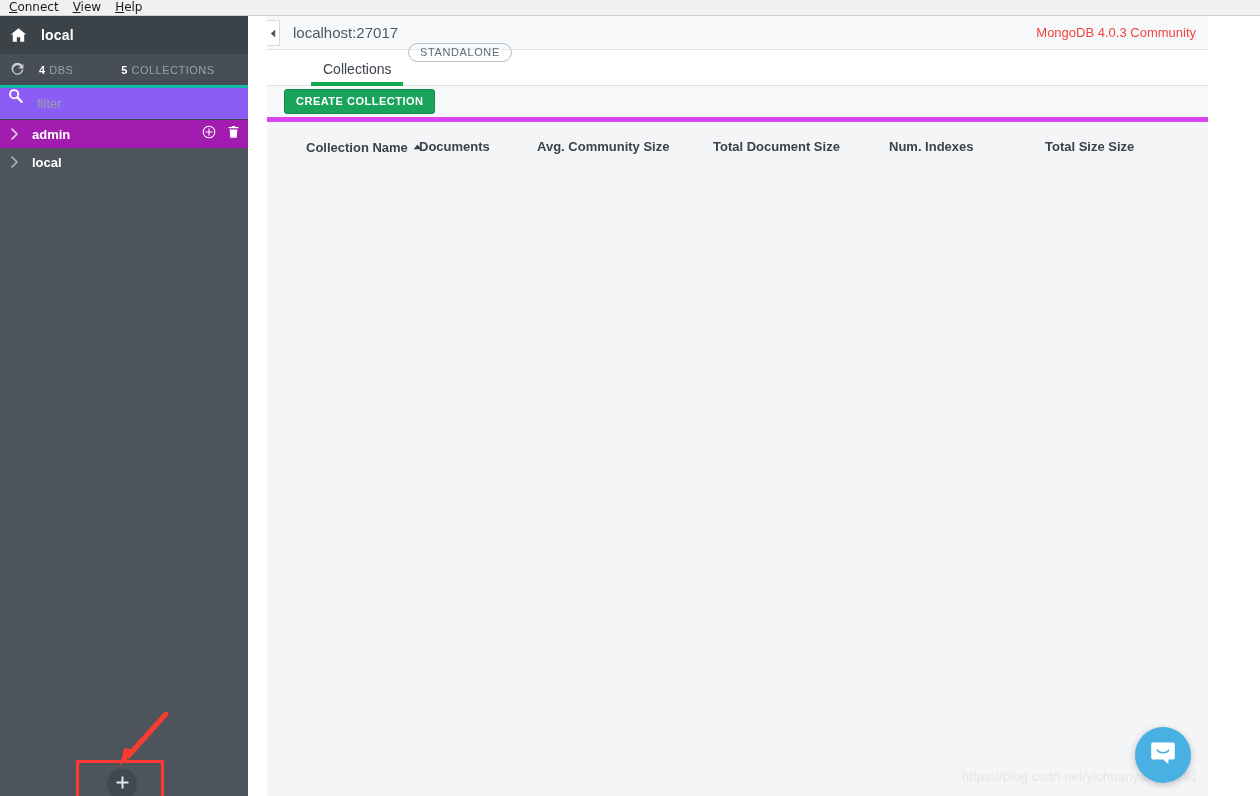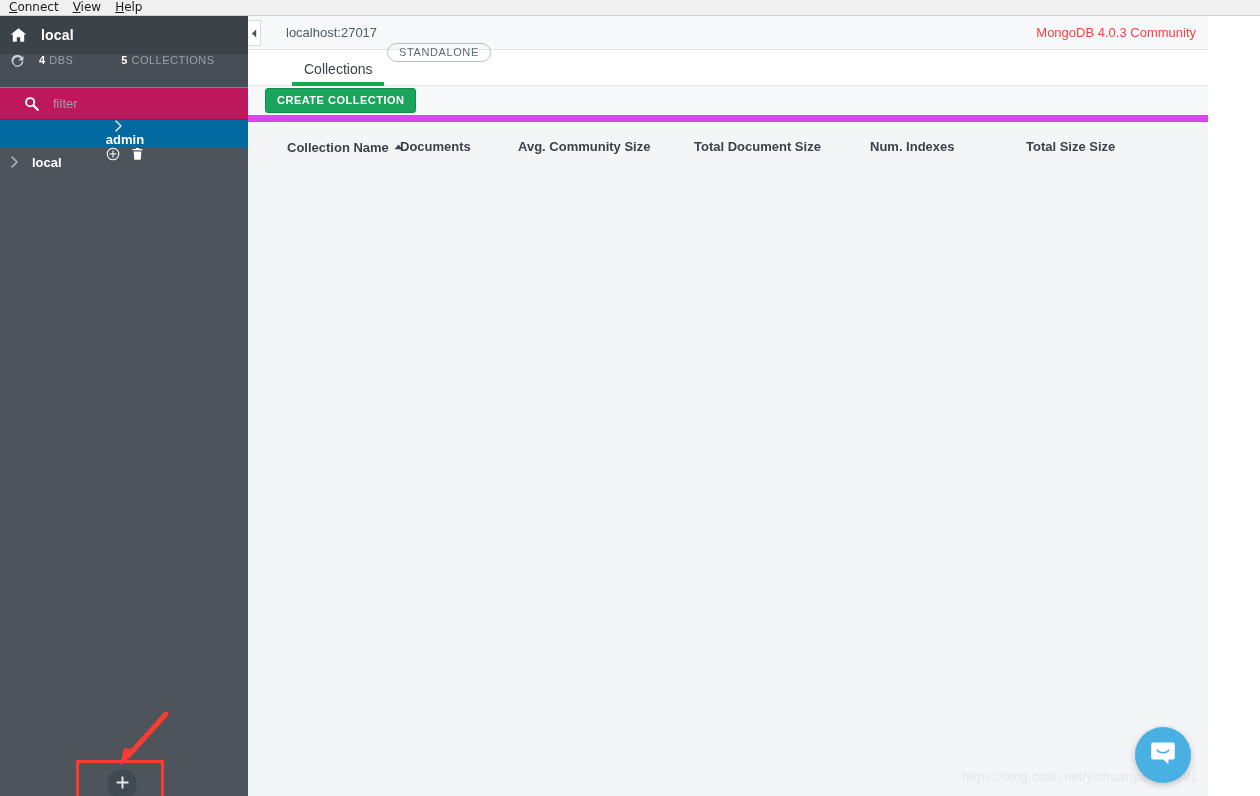--- a/index.html
+++ b/index.html
@@ -23,21 +23,21 @@
     font-size: 12px;
     color: #1a1a1a;
     padding: 0 7px;
     line-height: 15px;
     cursor: default;
     font-family: "DejaVu Sans", sans-serif;
   }
   .menu-item .acc { text-decoration: underline; }
 
   
-  #shell { display: flex; width: 1208px; height: 780px; }
+  #shell { display: flex; width: 1208px; height: 780px; gap: 19px; }
 
   
   #sidebar {
     width: 248px; height: 780px;
     background: #4d545c;
     position: relative;
     flex: 0 0 248px;
   }
   #sidebar-header {
     height: 38px;
@@ -47,54 +47,54 @@
     padding-left: 10px;
   }
   #sidebar-header .home-icon { margin-right: 14px; display:flex; }
   #sidebar-title {
     color: #ffffff; font-size: 14px; font-weight: bold;
     letter-spacing: .2px;
   }
   #sidebar-stats {
     height: 34px;
     background: #474e56;
-    display: flex; align-items: flex-start;
+    display: flex; align-items: center;
     padding-left: 10px;
-    border-bottom: 1px solid #14b8a6;
+    border-bottom: 3px solid #14b8a6;
   }
   #sidebar-stats .refresh-icon { margin-right: 14px; display:flex; }
   .stat { font-size: 11px; color: #9aa1a8; letter-spacing: .5px; }
   .stat b { color: #ffffff; font-weight: bold; }
   #stat-dbs { margin-right: 48px; }
 
   #filter-row {
     height: 32px;
-    background: #be185d;
-    display: flex; align-items: center;
-    padding-left: 24px;
+    background: #8b5cf6;
+    display: flex; 
+    padding-left: 8px;
     border-bottom: 1px solid #3e444b;
   }
   #filter-row .search-icon { margin-right: 14px; display:flex; }
   #filter-input {
     background: transparent; border: none; outline: none;
     color: #e4e7ea; font-size: 13px;
     font-family: "Liberation Sans", sans-serif;
     width: 180px;
   }
   #filter-input::placeholder { color: #9aa1a8; }
 
   #db-list { padding-top: 0; }
   .db-row {
     height: 28px;
     display: flex; align-items: center;
     padding-left: 10px; padding-right: 8px;
     cursor: pointer;
     position: relative;
   }
-  .db-row.active { background: #0369a1; flex-direction: column; }
+  .db-row.active { background: #a21caf; }
   .db-caret { width: 22px; display: flex; align-items: center; }
   .db-name {
     color: #ffffff; font-size: 13px; font-weight: bold;
     flex: 1;
   }
   .db-actions { display: flex; gap: 11px; align-items: center; }
   .db-actions.hidden { visibility: hidden; }
 
   
   #annotation-box {
@@ -141,22 +141,22 @@
   #sidebar-collapse {
     width: 13px; height: 26px;
     background: #ffffff;
     border: 1px solid #d8dadc;
     border-left: none;
     display: flex; align-items: center; justify-content: center;
     cursor: pointer;
     flex: 0 0 13px;
   }
   #host-label {
-    font-size: 13px; color: #4d5a63;
-    margin-left: 25px;
+    font-size: 15px; color: #4d5a63;
+    margin-left: 13px;
   }
   #topology-badge {
     margin-left: 10px;
     font-size: 11px; letter-spacing: .6px;
     color: #5c6c77;
     border: 1px solid #b8c0c6;
     border-radius: 11px;
     padding: 3px 11px 3px 11px;
     line-height: 1;
     margin-top: 40px;
@@ -184,21 +184,21 @@
     content: "";
     position: absolute;
     left: 0; right: 0; bottom: -1px;
     height: 4px;
     background: #13aa52;
   }
 
   #toolbar {
     height: 36px;
     background: #f7f8f9;
-    border-bottom: 7px solid #d946ef;
+    border-bottom: 5px solid #d946ef;
     display: flex; align-items: center;
     padding-left: 17px;
   }
   #create-collection-btn {
     background: #1aa35a;
     color: #ffffff;
     border: 1px solid #0f8f4c;
     border-radius: 3px;
     font-size: 11px;
     font-weight: bold;

